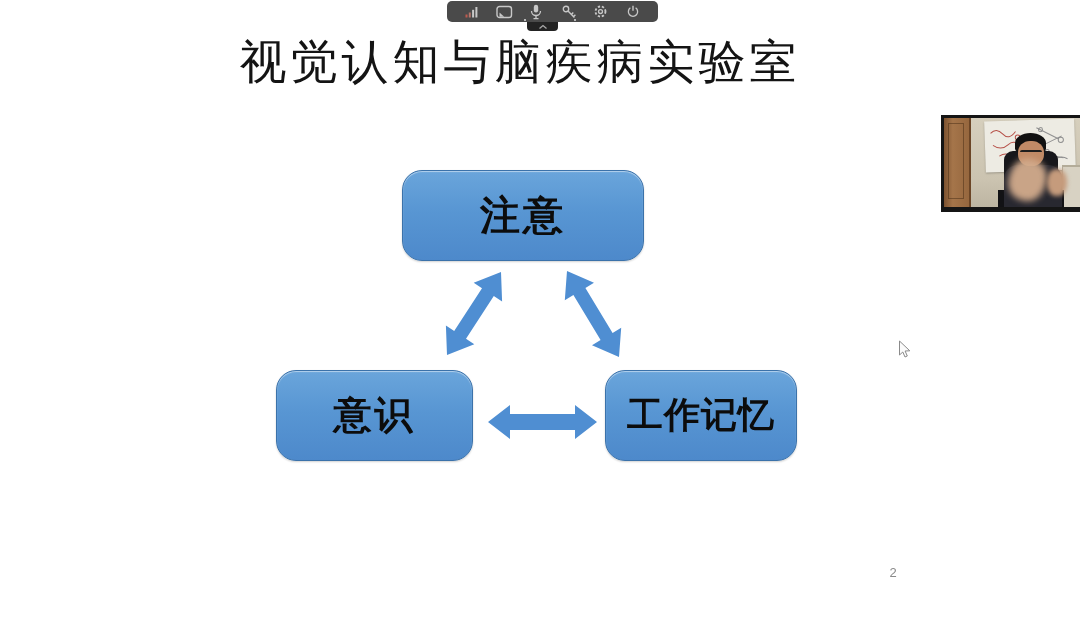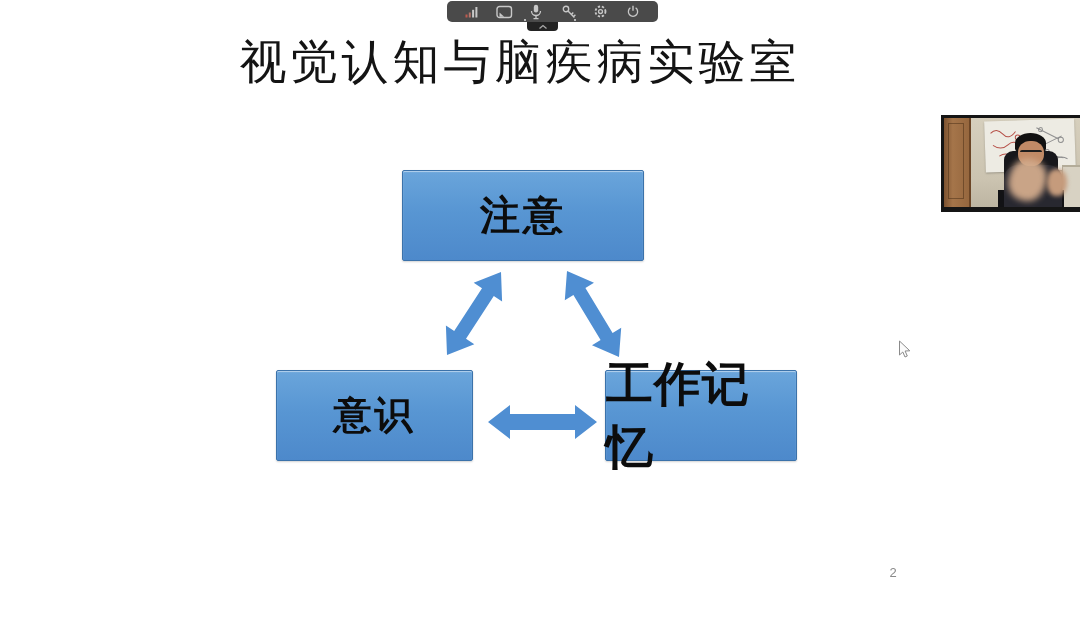--- a/index.html
+++ b/index.html
@@ -23,30 +23,30 @@
     background:#232323;border-radius:0 0 4px 4px;z-index:29;
     display:flex;align-items:center;justify-content:center;cursor:pointer;
   }
   
   .slide-title{
     position:absolute;left:520px;top:34px;transform:translateX(-50%);
     font-family:Liberation Sans, sans-serif;
     font-size:47px;line-height:1.2;color:#141414;white-space:nowrap;letter-spacing:4px;
   }
   .node{
-    position:absolute;border-radius:2px;box-sizing:border-box;
+    position:absolute;border-radius:20px;box-sizing:border-box;
     background:linear-gradient(180deg,#6aa5db 0%,#5896d3 45%,#4d89cb 100%);
     border:1px solid #3b72aa;
     box-shadow:inset 0 1px 1px rgba(255,255,255,.5),0 1px 2px rgba(0,0,0,.18);
     display:flex;align-items:center;justify-content:center;
     font-weight:bold;color:#0c0c0c;letter-spacing:3px;
   }
   #node-attention{left:402px;top:170px;width:242px;height:91px;font-size:40px;}
   #node-consciousness{left:276px;top:370px;width:197px;height:91px;font-size:38px;}
-  #node-working-memory{left:605px;top:370px;width:192px;height:91px;font-size:47px;letter-spacing:1px;}
+  #node-working-memory{left:605px;top:370px;width:192px;height:91px;font-size:36px;letter-spacing:1px;}
   .arrows-svg{position:absolute;left:0;top:0;pointer-events:none;z-index:5;}
   .page-number{
     position:absolute;left:880px;top:565px;width:26px;text-align:center;
     font-size:13px;color:#8a8a8a;
   }
   
   .webcam{
     position:absolute;left:941px;top:115px;width:139px;height:97px;
     background:#151515;padding:3px 0 5px 3px;box-sizing:border-box;z-index:40;cursor:pointer;
   }

